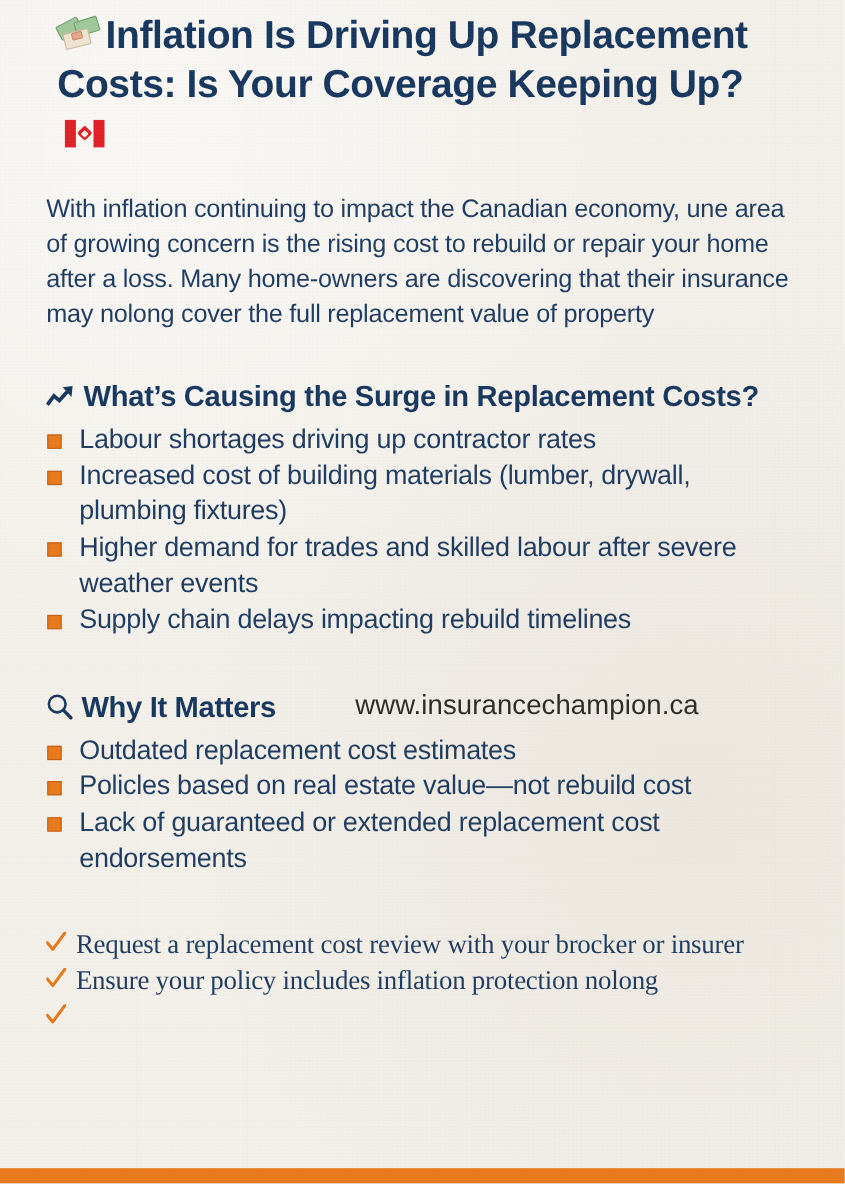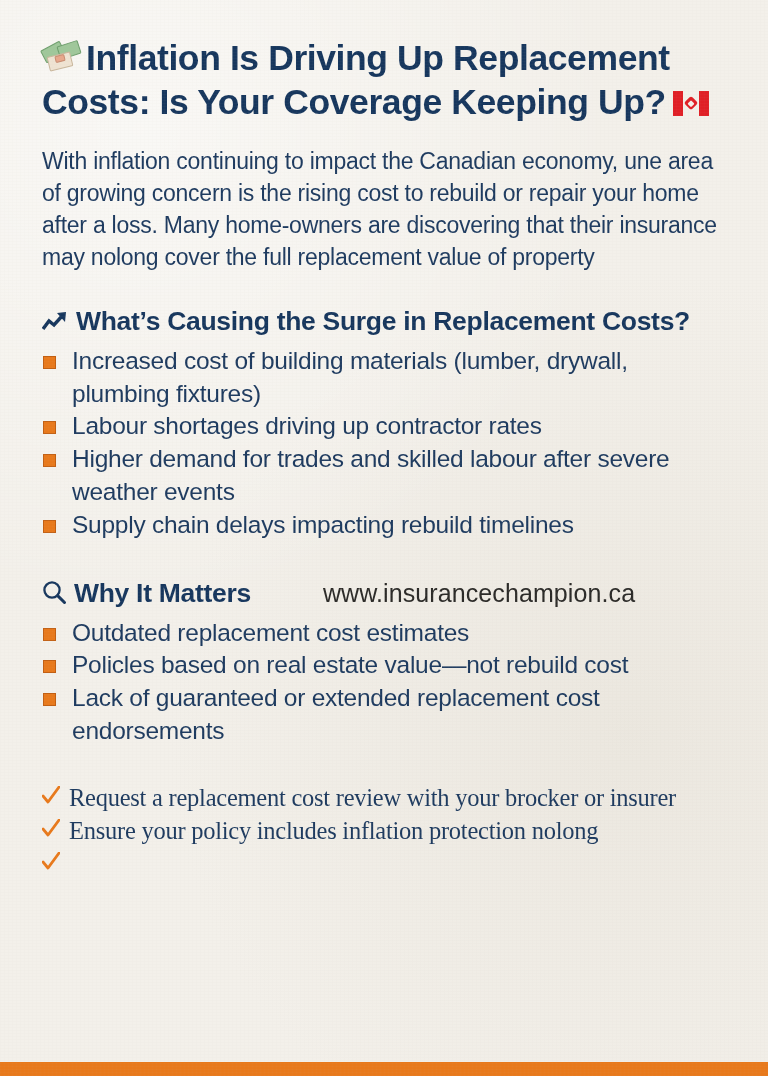--- a/index.html
+++ b/index.html
@@ -32,22 +32,21 @@
     inset: 0;
     pointer-events: none;
     opacity: 0.35;
     background-image:
       repeating-linear-gradient(0deg, rgba(200,193,180,0.10) 0px, rgba(200,193,180,0.10) 1px, rgba(0,0,0,0) 1px, rgba(0,0,0,0) 3px),
       repeating-linear-gradient(90deg, rgba(200,193,180,0.08) 0px, rgba(200,193,180,0.08) 1px, rgba(0,0,0,0) 1px, rgba(0,0,0,0) 4px);
   }
 
   
   .title {
-    margin: 0;
-    padding-top: 36px;
+    margin: 10px;
     color: #16365d;
     font-size: 35.5px;
     font-weight: bold;
     line-height: 1.24;
     letter-spacing: -0.4px;
   }
   .emoji-money, .emoji-flag, .emoji-check {
     display: inline-block;
     vertical-align: middle;
   }
@@ -91,21 +90,21 @@
   .intro {
     margin: 0;
     padding-top: 22px;
     color: #1d3a5f;
     font-size: 23px;
     line-height: 1.39;
     letter-spacing: -0.25px;
   }
 
   
-  .section { margin-top: 1px; }
+  .section { margin-top: 12px; }
   .sec-head {
     display: block;
     color: #16365d;
     font-size: 26.5px;
     font-weight: bold;
     line-height: 1.24;
     letter-spacing: -0.3px;
     margin: 0;
   }
   .sec-head .head-icon {
@@ -188,21 +187,21 @@
     color: #e8791b;
     font-size: 23px;
     font-weight: bold;
     line-height: 20px;
   }
   ul.bullets.ck li .marker svg { display:block; }
 
   
   .matters-row {
     display: flex;
-    align-items: center;
+    align-items: flex-start;
     justify-content: flex-start;
   }
   .site-url {
     color: #2b2a28;
     font-size: 25px;
     font-weight: normal;
     letter-spacing: 0.1px;
     margin-left: 72px;
     white-space: nowrap;
   }
@@ -246,25 +245,25 @@
         <svg width="27" height="22" viewBox="0 0 27 22">
           <polyline points="1,18 7,10 12,14 21,4" fill="none" stroke="#16365d" stroke-width="3.4" stroke-linejoin="miter" stroke-linecap="butt"></polyline>
           <polygon points="15,2 24,1 23,11" fill="#16365d"></polygon>
         </svg>
       </span><span>What’s Causing the Surge in Replacement Costs?</span>
     </h2>
     <div class="gap-head-list"></div>
     <ul class="bullets sq">
       <li>
         <span class="marker"></span>
+        <span>Labour shortages driving up contractor rates</span>
+      </li>
+      <li>
+        <span class="marker"></span>
         <span>Increased cost of building materials (lumber, drywall, plumbing fixtures)</span>
-      </li>
-      <li>
-        <span class="marker"></span>
-        <span>Labour shortages driving up contractor rates</span>
       </li>
       <li>
         <span class="marker"></span>
         <span>Higher demand for trades and skilled labour after severe weather events</span>
       </li>
       <li>
         <span class="marker"></span>
         <span>Supply chain delays impacting rebuild timelines</span>
       </li>
     </ul>

